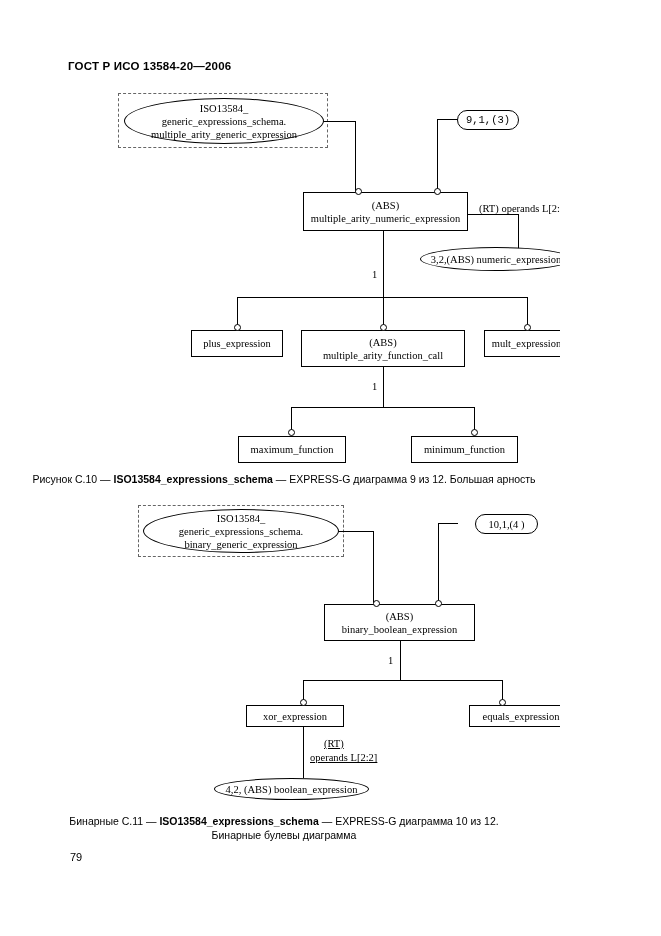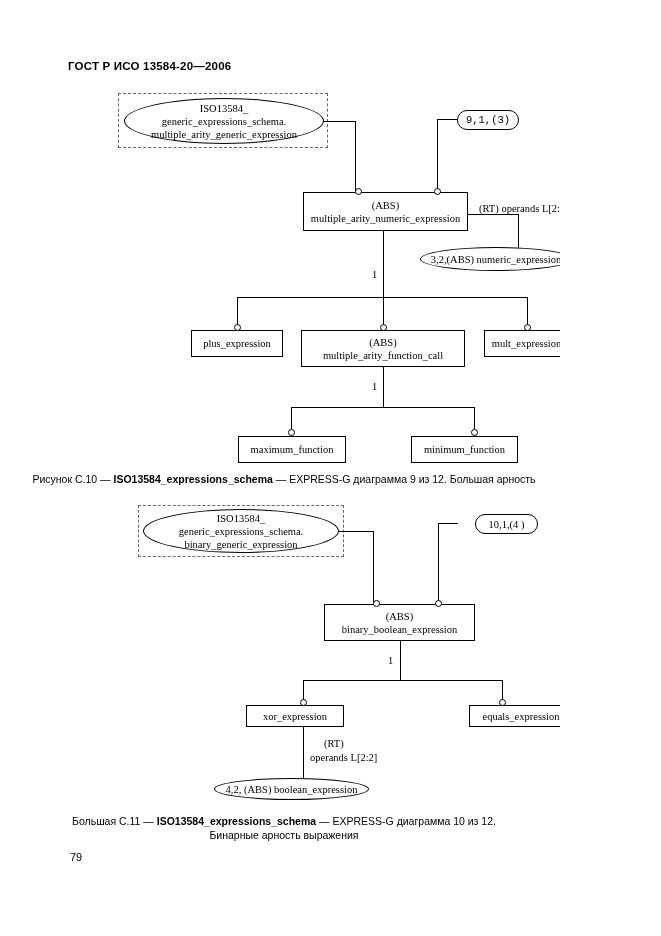--- a/index.html
+++ b/index.html
@@ -26,21 +26,21 @@
 
   .ln{position:absolute;background:#000;z-index:4;}
   .lnh{height:1.4px;}
   .lnv{width:1.4px;}
 
   .dot{position:absolute;width:7px;height:7px;border:1px solid #000;border-radius:50%;
        background:#fff;z-index:6;box-sizing:border-box;}
 
   .lbl{position:absolute;font-family:"Liberation Serif",serif;font-size:10.5px;
        line-height:12.5px;color:#000;white-space:nowrap;z-index:7;}
-  .lbl.ctr{text-align:left;}
+  .lbl.ctr{text-align:left;text-decoration:underline;}
 
   .cap{position:absolute;font-family:"Liberation Sans",sans-serif;font-size:10.5px;
        color:#000;text-align:center;width:100%;left:4px;}
   .cap b{font-weight:bold;}
 </style>
 </head>
 <body>
 
 <div class="page">
 
@@ -182,20 +182,20 @@
     <div class="ln lnv" style="left:302.6px;top:727px;height:51px;"></div>
 
     <div class="lbl ctr" style="left:324px;top:738px;">(RT)</div>
     <div class="lbl ctr" style="left:310px;top:752px;">operands L[2:2]</div>
 
     <div class="ell" style="left:214px;top:778px;width:155px;height:22px;">
       <span>4,2, (ABS) boolean_expression</span>
     </div>
 
     <div class="cap" style="top:815px;">
-      <span>Большая С.11 — </span><b>ISO13584_expressions_schema</b><span> — EXPRESS-G диаграмма 10 из 12.</span>
-    </div>
-    <div class="cap" style="top:829px;">Бинарные арность выражения</div>
+      <span>Бинарные С.11 — </span><b>ISO13584_expressions_schema</b><span> — EXPRESS-G диаграмма 10 из 12.</span>
+    </div>
+    <div class="cap" style="top:829px;">Бинарные булевы диаграмма</div>
   </div>
 
   <div class="pageno">79</div>
 
 </div>
 
 </body></html>

